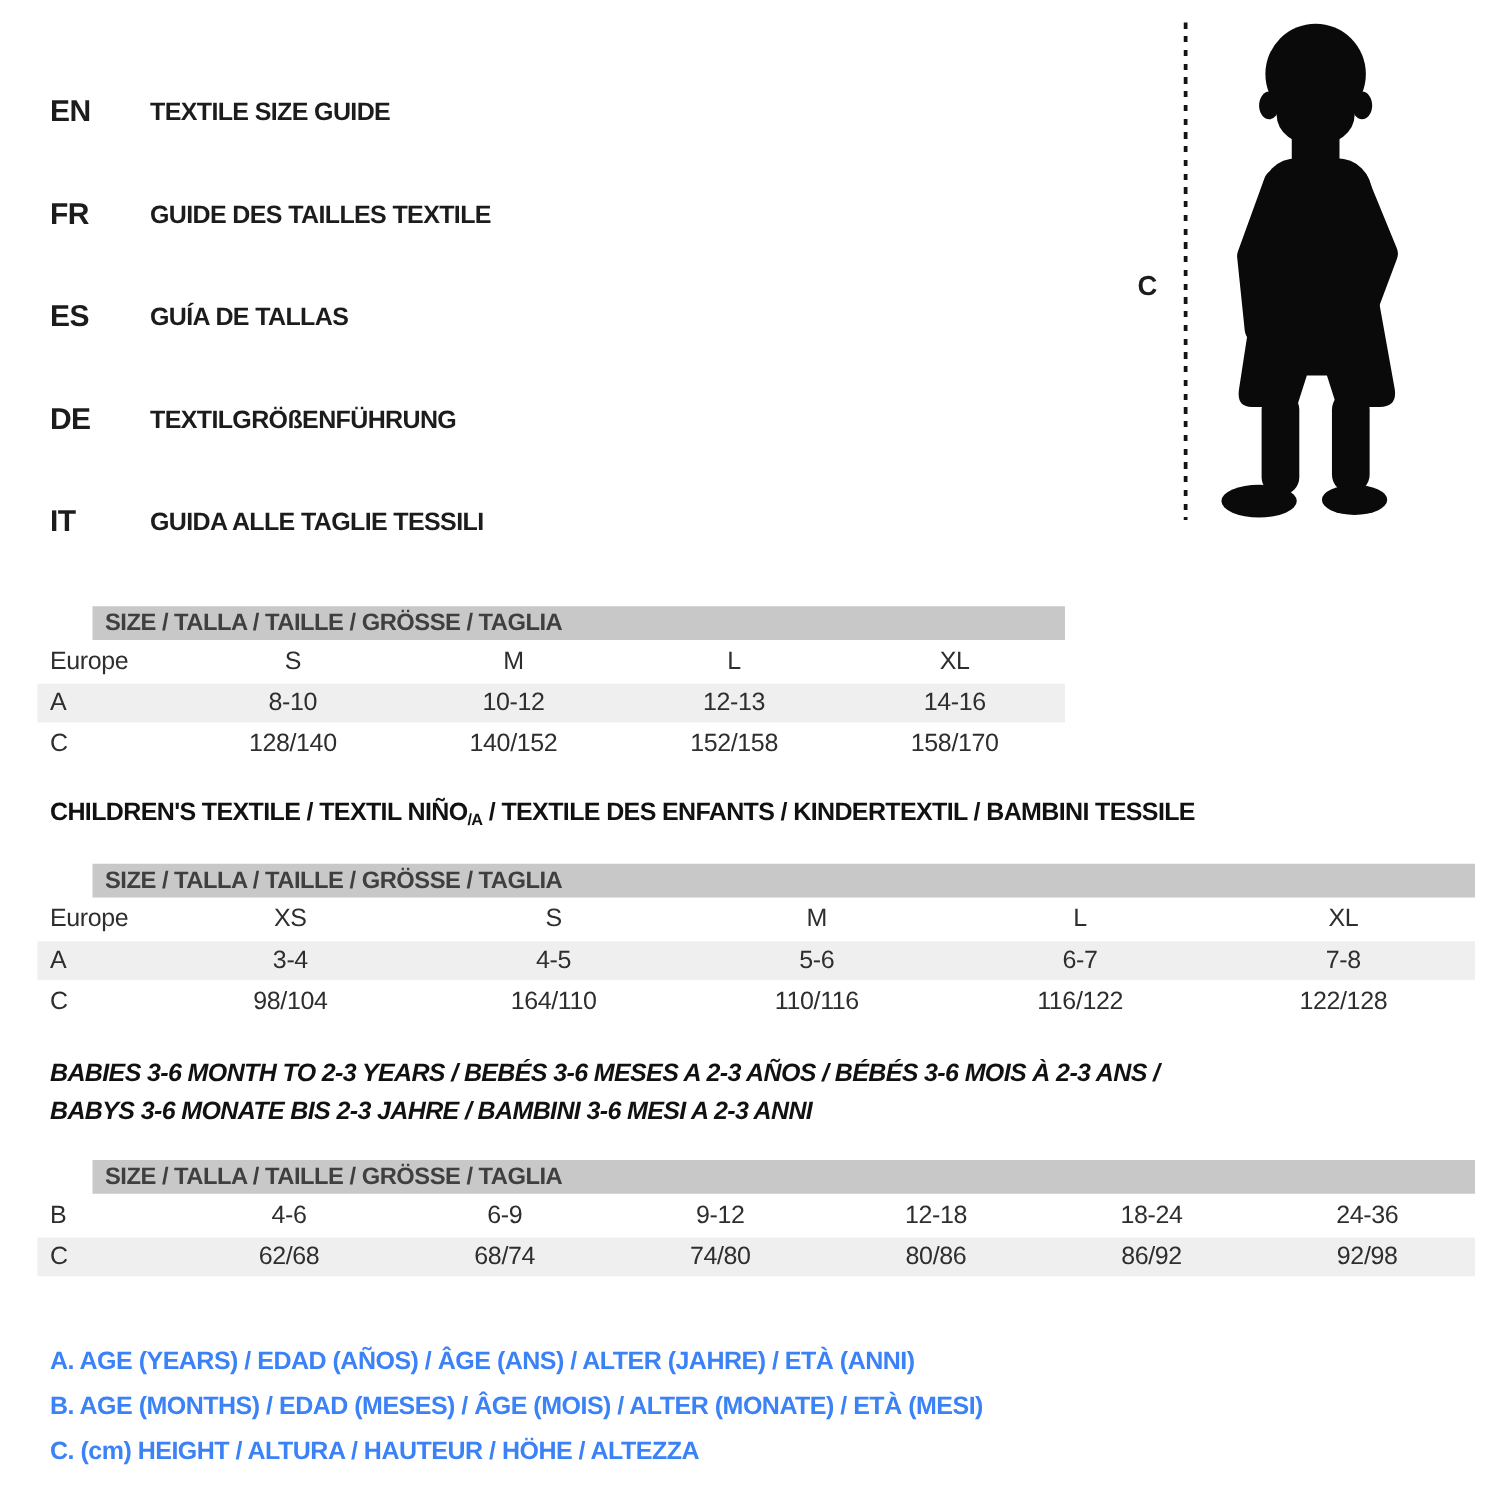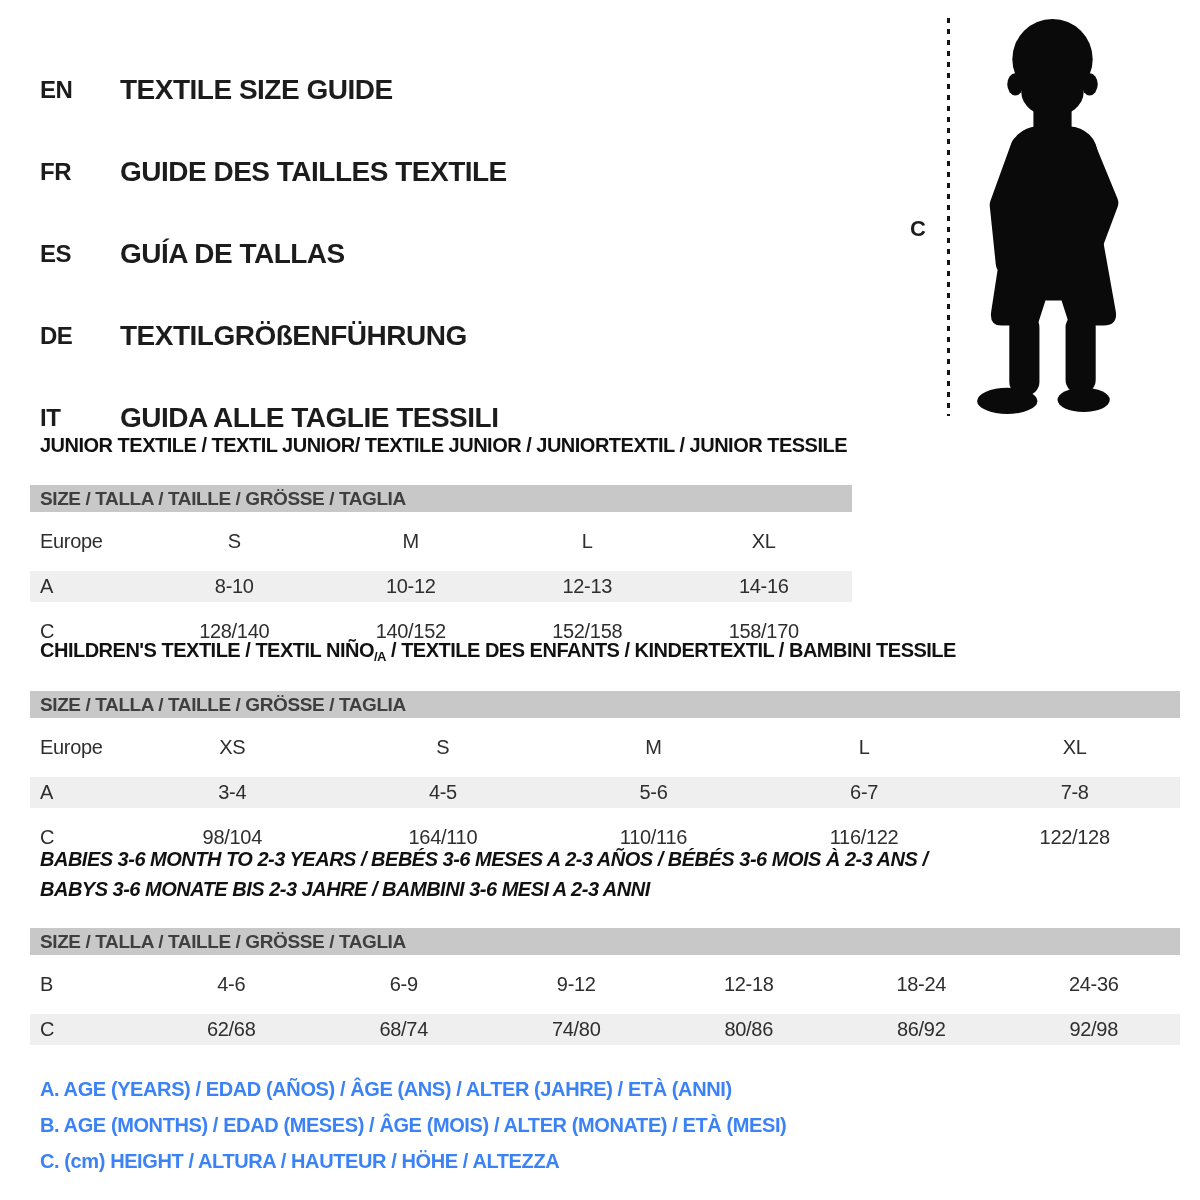--- a/index.html
+++ b/index.html
@@ -3,38 +3,38 @@
 <meta charset="utf-8">
 <style>
   html,body{margin:0;padding:0;background:#fff;}
   .page{position:relative;width:1200px;height:1200px;background:#ffffff;overflow:hidden;
         font-family:"Liberation Sans", sans-serif;color:#1c1c1c;}
 
   
   .lang-block{position:absolute;left:40px;top:26px;}
   .lang-row{display:flex;height:36px;align-items:center;margin-top:46px;}
   .lang-code{width:80px;font-size:24px;font-weight:bold;letter-spacing:-0.5px;}
-  .lang-label{font-size:28px;font-weight:bold;letter-spacing:-0.5px;white-space:nowrap;}
+  .lang-label{font-size:20px;font-weight:bold;letter-spacing:-0.5px;white-space:nowrap;}
 
   
   .measure-line{position:absolute;left:947px;top:18px;width:3px;height:398px;
      background:repeating-linear-gradient(180deg,#141414 0 5px,transparent 5px 11px);}
   .measure-label{position:absolute;left:910px;top:216px;font-size:22px;font-weight:bold;}
   .toddler{position:absolute;left:965px;top:14px;}
 
   
   .sec-title{position:absolute;left:40px;font-size:20px;font-weight:bold;letter-spacing:-0.5px;
      color:#111;white-space:nowrap;}
   .sec-title.multi{white-space:normal;line-height:30px;width:1120px;font-style:italic;}
   .subpart{font-size:13px;vertical-align:-4px;font-weight:bold;}
 
   .tbl{position:absolute;left:30px;}
   .tbl-header{height:27px;line-height:27px;background:#c8c8c8;color:#3f3f3f;
-     font-size:19px;font-weight:bold;letter-spacing:-0.4px;padding-left:10px;}
-  .trow{display:flex;height:31px;align-items:center;margin-top:14px;
+     font-size:19px;font-weight:bold;letter-spacing:-0.4px;padding-left:10px;margin-left:44px;}
+  .trow{display:flex;height:31px;align-items:center;margin-top:2px;
      font-size:20px;letter-spacing:-0.3px;color:#2e2e2e;}
   .trow.shade{background:#efefef;}
   .cell{flex:1;text-align:center;}
   .cell.label{flex:none;text-align:left;padding-left:10px;box-sizing:border-box;}
   .t1{width:822px;top:485px;}
   .t2{width:1150px;top:691px;}
   .t3{width:1150px;top:928px;}
   .t1 .cell.label{width:116px;}
   .t2 .cell.label{width:97px;}
   .t3 .cell.label{width:115px;}
@@ -83,21 +83,20 @@
     <rect x="42" y="112" width="88" height="125" rx="28"></rect>
     <path d="M55,132 L34,190 L40,248" fill="none" stroke="#0a0a0a" stroke-width="23" stroke-linecap="round" stroke-linejoin="round"></path>
     <path d="M116,132 L139,188 L124,228" fill="none" stroke="#0a0a0a" stroke-width="23" stroke-linecap="round" stroke-linejoin="round"></path>
     <path d="M36,218 L134,218 L148,296 Q150,310 136,310 L102,310 L94,285 L78,285 L70,310 L34,310 Q22,310 24,296 Z"></path>
     <rect x="42" y="298" width="30" height="82" rx="14"></rect>
     <rect x="98" y="298" width="30" height="80" rx="14"></rect>
     <ellipse cx="40" cy="385" rx="30" ry="13"></ellipse>
     <ellipse cx="116" cy="384" rx="26" ry="12"></ellipse>
   </svg>
 
-  <div class="sec-title" style="top:434px">JUNIOR TEXTILE / TEXTIL JUNIOR/ TEXTILE JUNIOR / JUNIORTEXTIL / JUNIOR TESSILE</div>
   <div class="tbl t1">
     <div class="tbl-header">SIZE / TALLA / TAILLE / GRÖSSE / TAGLIA</div>
     <div>
         <div class="trow">
           <div class="cell label">Europe</div>
           <div class="cell">S</div>
           <div class="cell">M</div>
           <div class="cell">L</div>
           <div class="cell">XL</div>
         </div>

